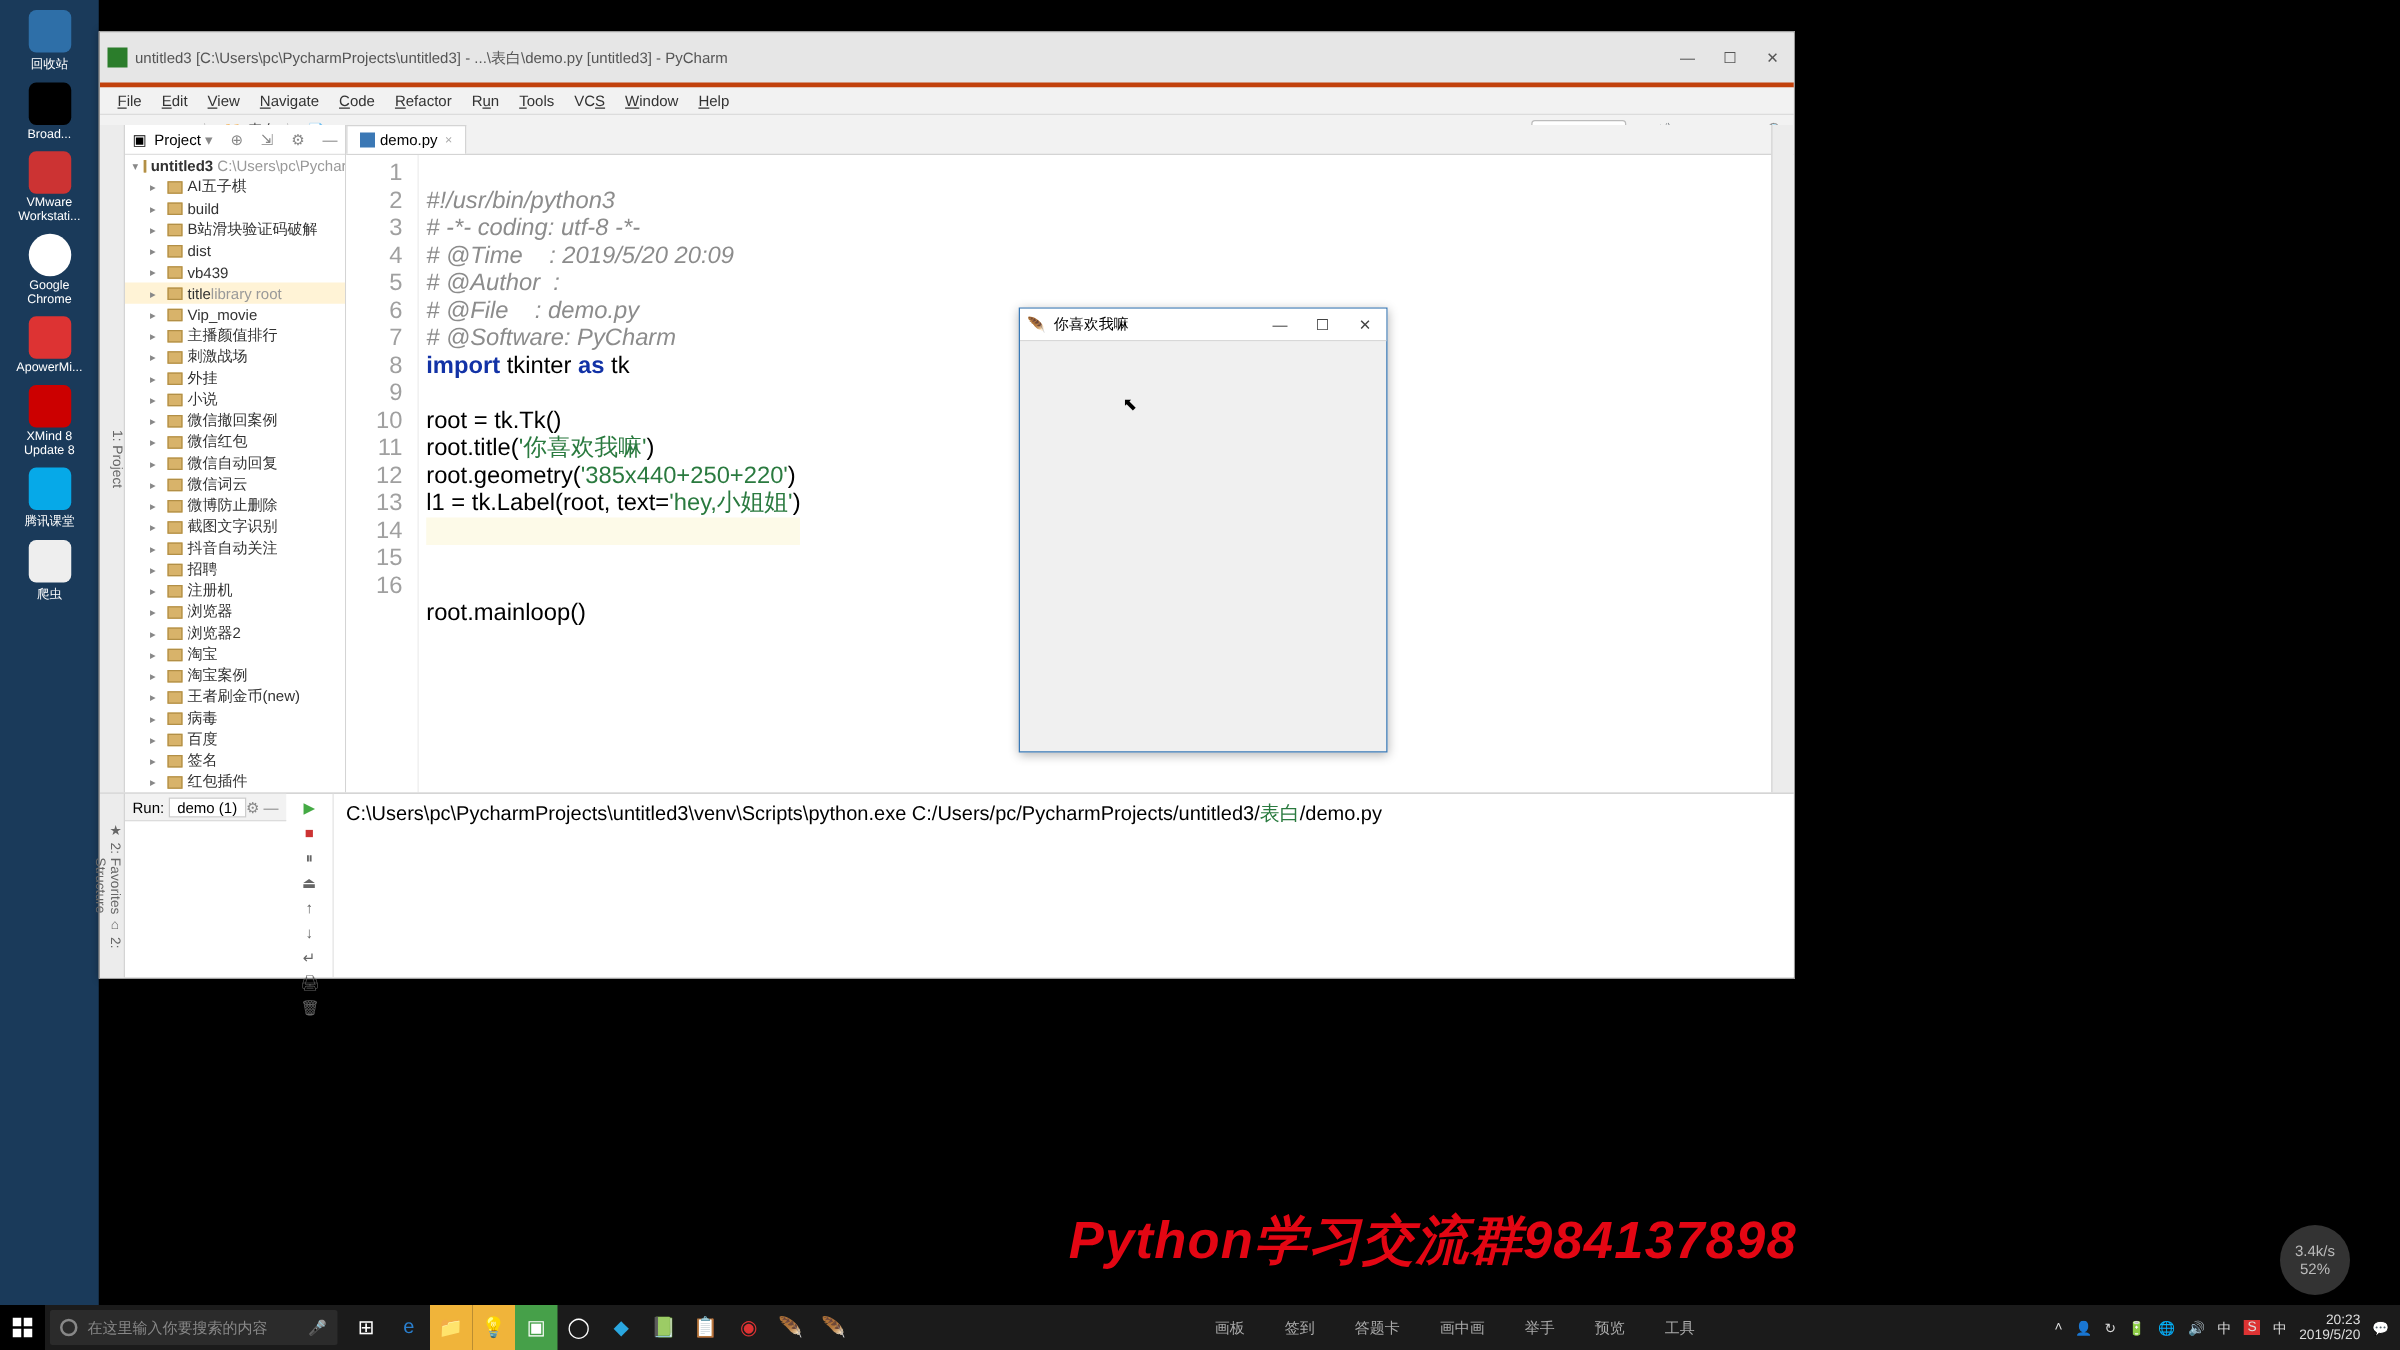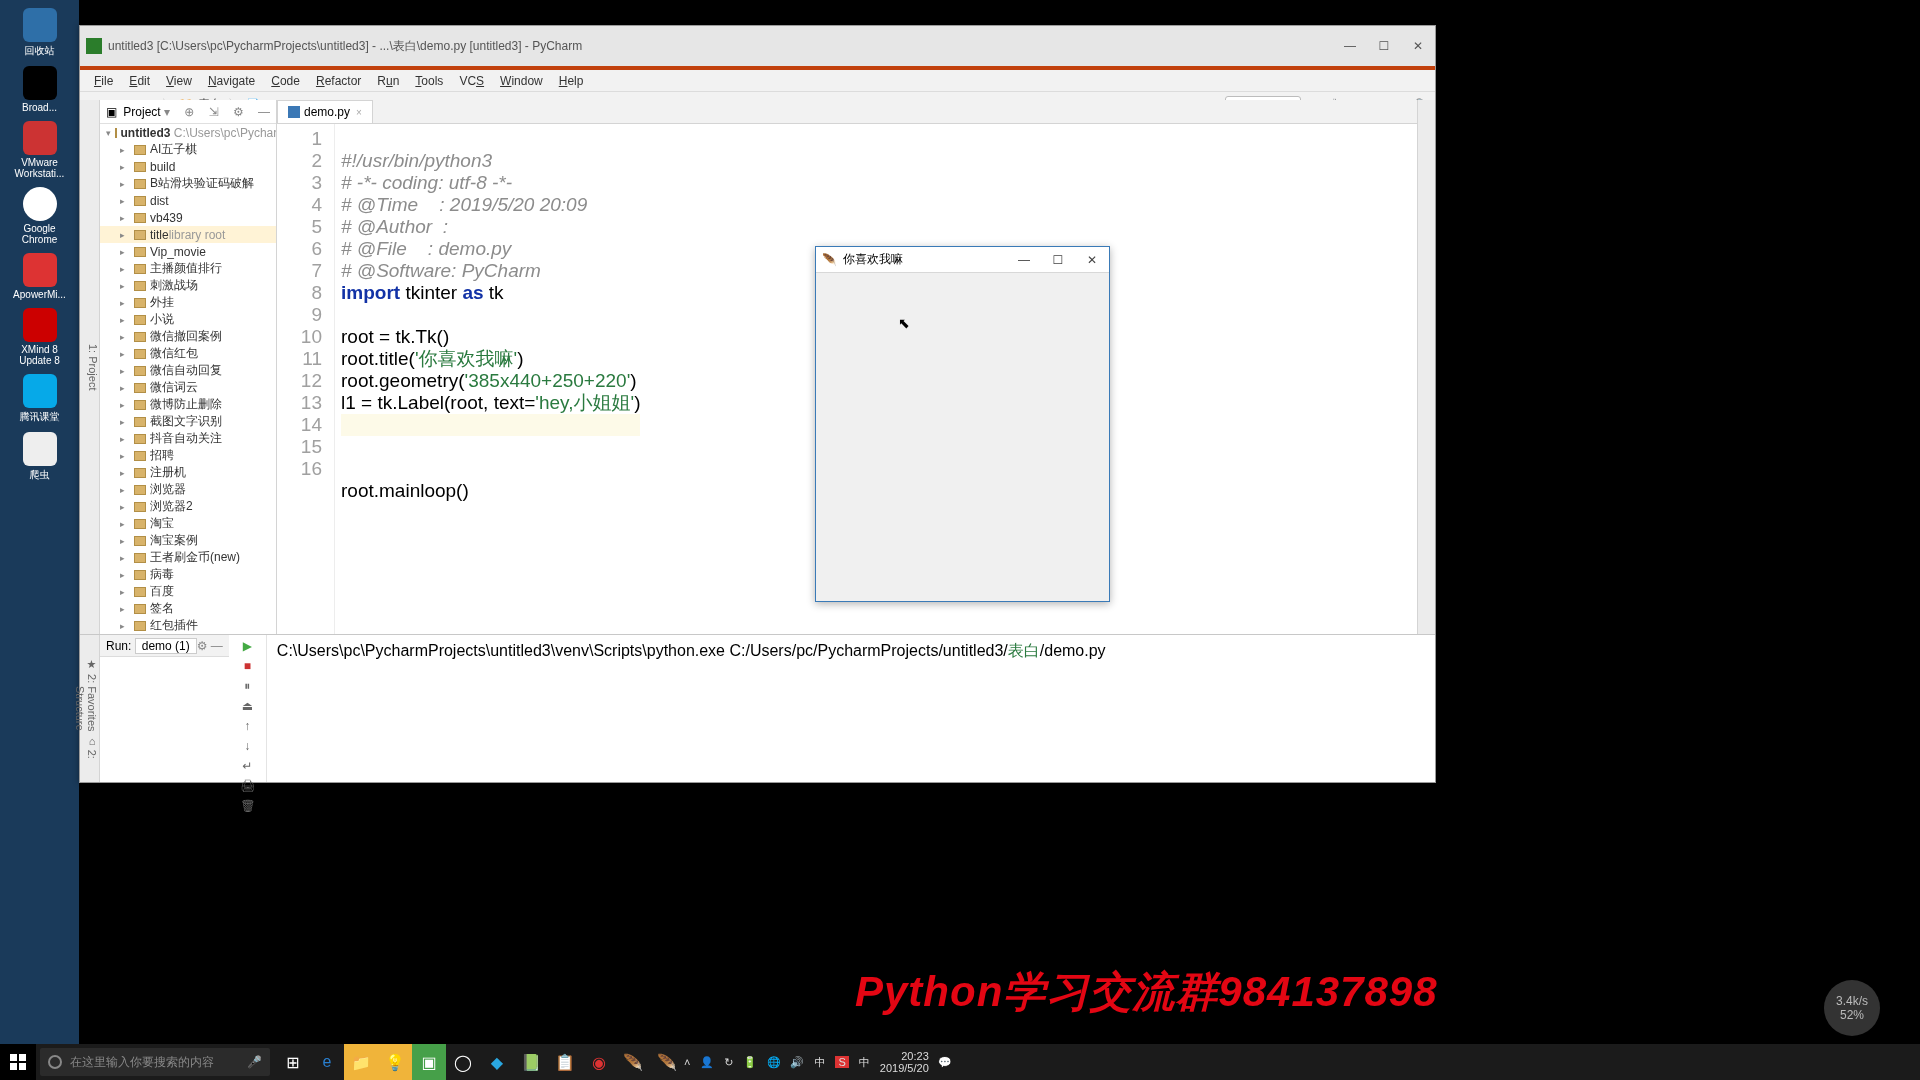--- a/index.html
+++ b/index.html
@@ -513,20 +513,29 @@
     <span style="background:#f0b43a">💡</span>
     <span style="background:#46a049">▣</span>
     <span>◯</span>
     <span style="color:#2aa7e0">◆</span>
     <span>📗</span>
     <span>📋</span>
     <span style="color:#d33">◉</span>
     <span style="color:#5a8bd6">🪶</span>
     <span style="color:#5a8bd6">🪶</span>
   </div>
+  <div class="tb-mid" id="tb-mid">
+      <span>画板</span>
+      <span>签到</span>
+      <span>答题卡</span>
+      <span>画中画</span>
+      <span>举手</span>
+      <span>预览</span>
+      <span>工具</span>
+    </div>
   <div class="tb-tray">
     <span>˄</span>
     <span>👤</span>
     <span>↻</span>
     <span>🔋</span>
     <span>🌐</span>
     <span>🔊</span>
     <span>中</span>
     <span style="background:#d33;padding:0 3px">S</span>
     <span>中</span>

